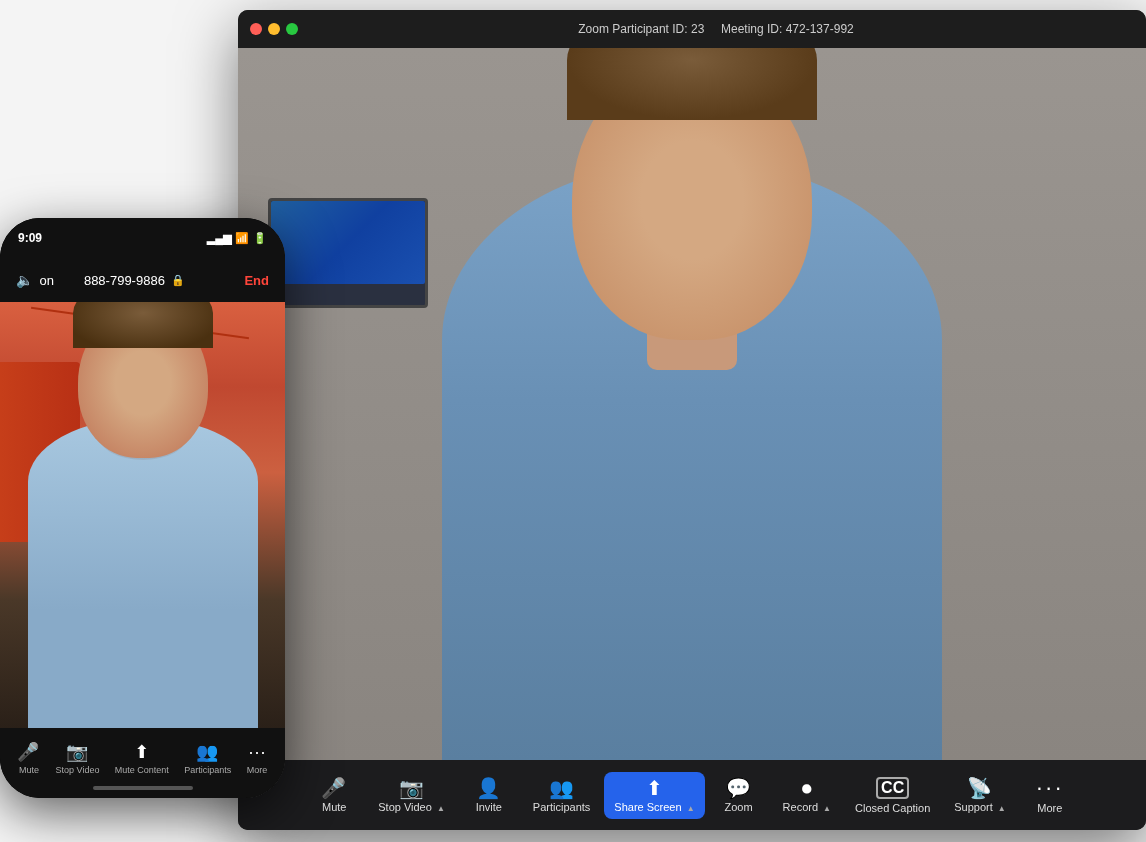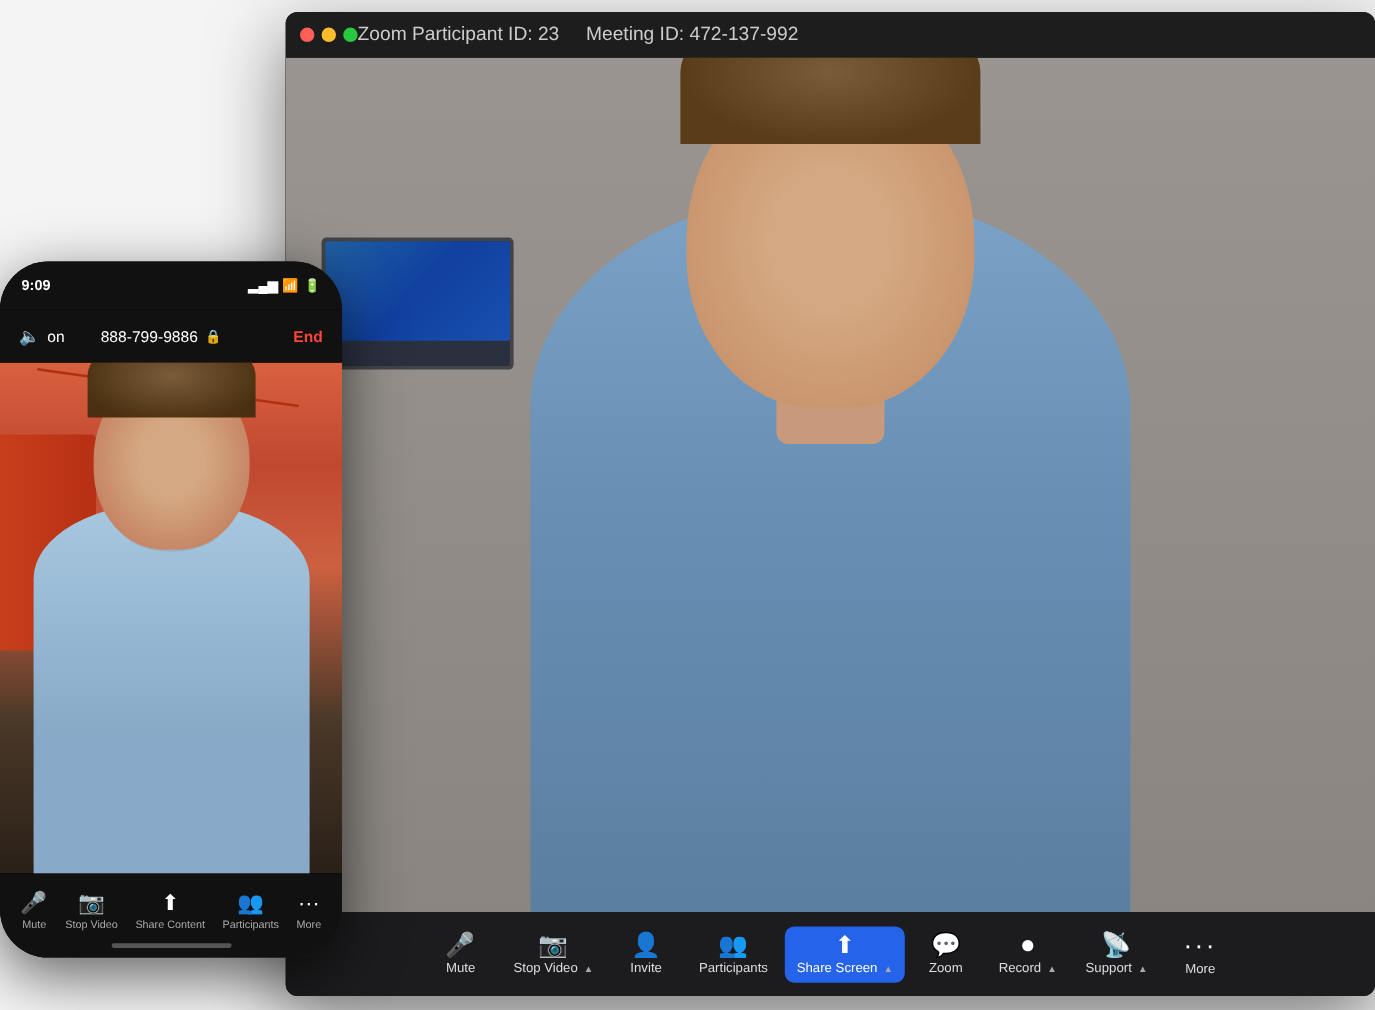--- a/index.html
+++ b/index.html
@@ -44,23 +44,23 @@
     .tl {
       width: 12px; height: 12px;
       border-radius: 50%;
     }
     .tl-red   { background: #ff5f57; }
     .tl-yellow{ background: #ffbd2e; }
     .tl-green { background: #28c840; }
 
     .title-bar-text {
       flex: 1;
-      text-align: left;
+      text-align: center;
       color: #ccc;
-      font-size: 16px;
+      font-size: 12px;
     }
 
     
     .video-area {
       position: absolute;
       top: 38px;
       left: 0; right: 0;
       bottom: 70px;
       background: #2a2a2a;
       overflow: hidden;
@@ -451,20 +451,24 @@
     <div class="toolbar-btn">
       <span class="toolbar-icon">💬</span>
       <span class="toolbar-label">Zoom</span>
     </div>
 
     <div class="toolbar-btn">
       <span class="toolbar-icon">⏺</span>
       <span class="toolbar-label">Record <span class="toolbar-arrow">▲</span></span>
     </div>
 
+    <div class="toolbar-btn">
+      <span class="toolbar-icon" style="font-size:16px;font-weight:700;border:2px solid #aaa;border-radius:4px;padding:1px 3px;">CC</span>
+      <span class="toolbar-label">Closed Caption</span>
+    </div>
 
     <div class="toolbar-btn">
       <span class="toolbar-icon">📡</span>
       <span class="toolbar-label">Support <span class="toolbar-arrow">▲</span></span>
     </div>
 
     <div class="toolbar-btn">
       <span class="toolbar-icon" style="font-size:22px;letter-spacing:2px;">···</span>
       <span class="toolbar-label">More</span>
     </div>
@@ -510,21 +514,21 @@
         <div class="phone-toolbar-btn">
           <span class="phone-toolbar-icon">🎤</span>
           <span class="phone-toolbar-label">Mute</span>
         </div>
         <div class="phone-toolbar-btn">
           <span class="phone-toolbar-icon">📷</span>
           <span class="phone-toolbar-label">Stop Video</span>
         </div>
         <div class="phone-toolbar-btn">
           <span class="phone-toolbar-icon">⬆</span>
-          <span class="phone-toolbar-label">Share Content</span>
+          <span class="phone-toolbar-label">Mute Content</span>
         </div>
         <div class="phone-toolbar-btn">
           <span class="phone-toolbar-icon">👥</span>
           <span class="phone-toolbar-label">Participants</span>
         </div>
         <div class="phone-toolbar-btn">
           <span class="phone-toolbar-icon">···</span>
           <span class="phone-toolbar-label">More</span>
         </div>
       </div>

